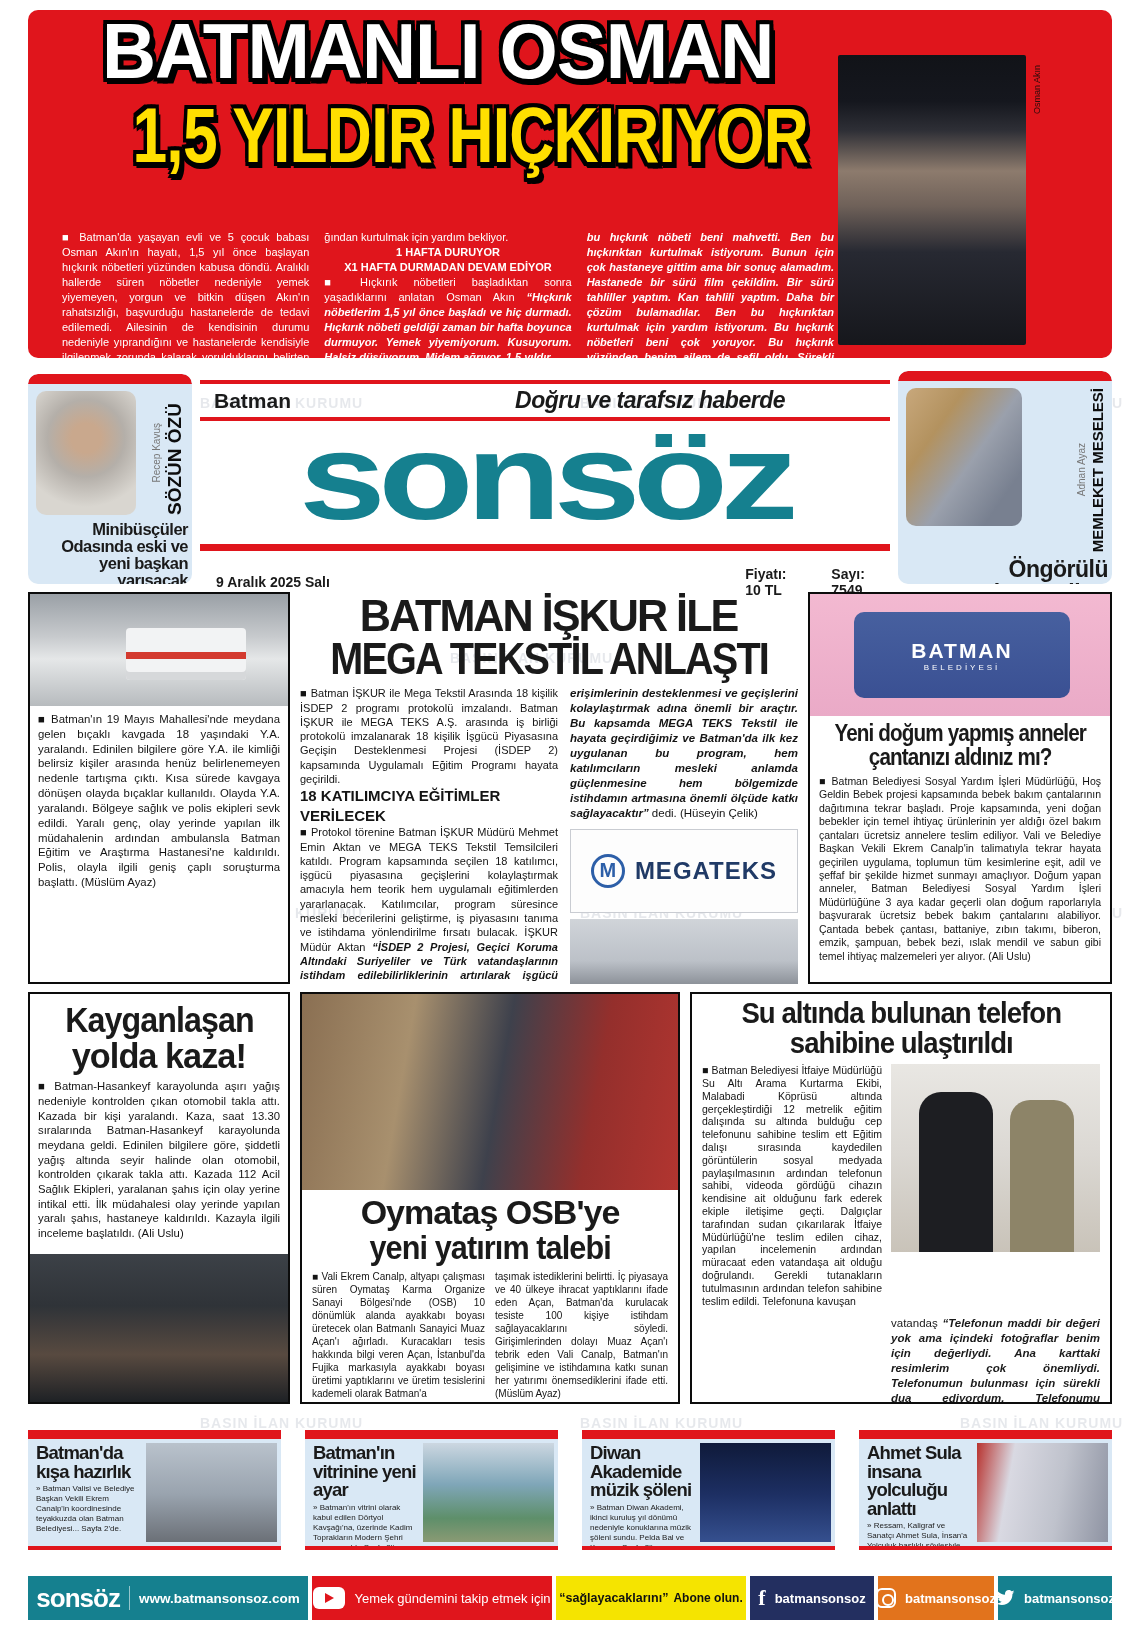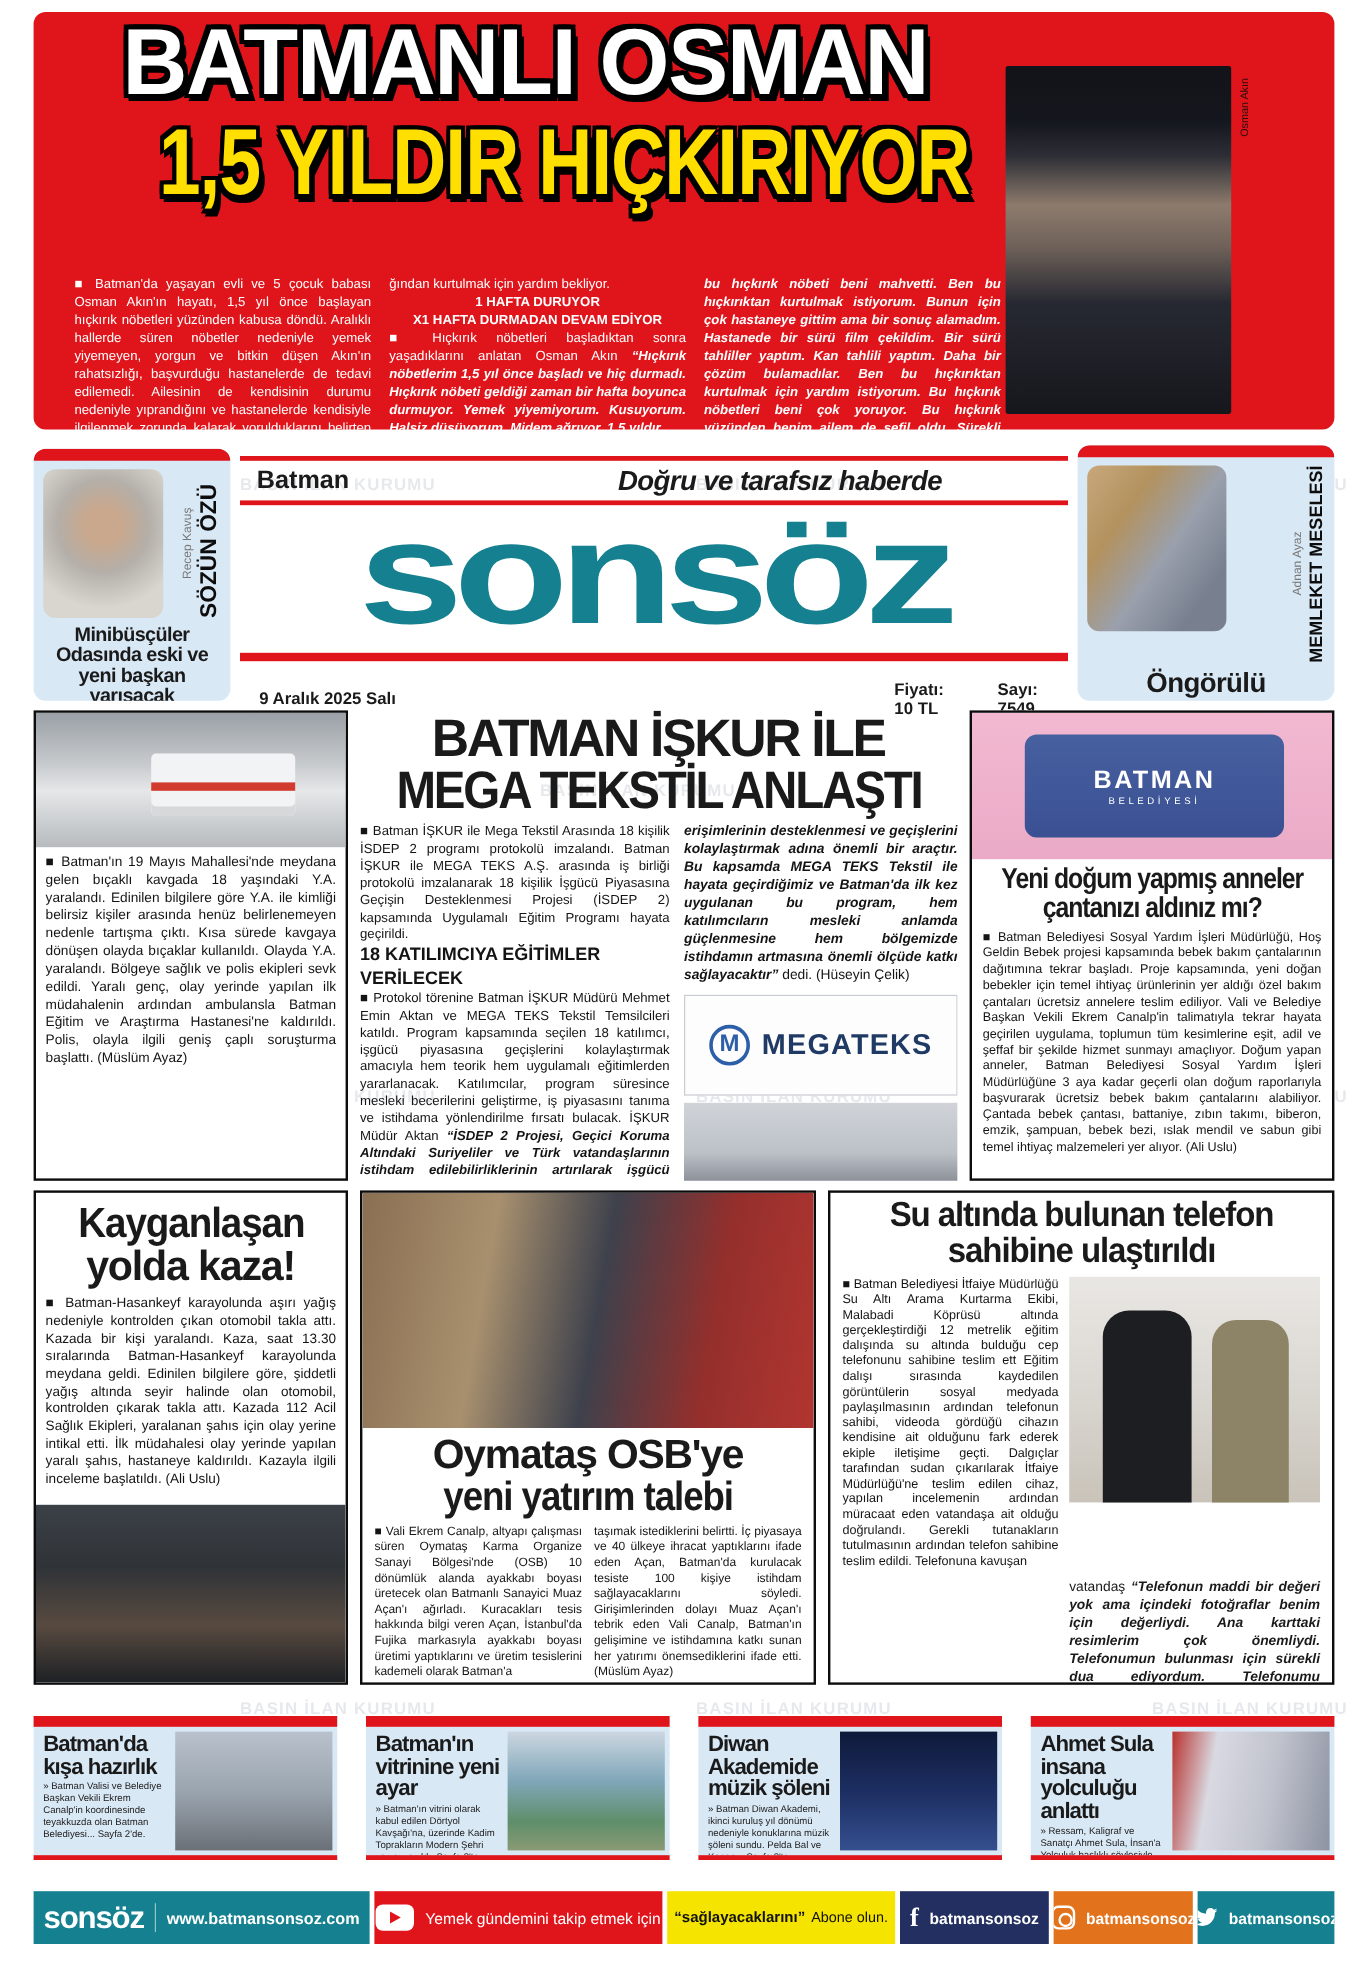--- a/index.html
+++ b/index.html
@@ -34,21 +34,21 @@
   .col-box { background:#d9e8f5; border-radius:10px; position:relative; overflow:hidden; }
   .col-redbar { height:10px; background:#e0151c; border-radius:10px 10px 0 0; }
   .colbox-top { display:flex; padding:7px 4px 0 8px; }
   .col-photo { border-radius:10px; }
   .ph-recep { width:100px; height:124px; background:radial-gradient(circle at 50% 38%,#c9a88d 16%,#b4afa9 42%,#d9d6d0 75%); }
   .ph-adnan { width:116px; height:138px; background:linear-gradient(125deg,#c8a87c 0%,#b3925f 28%,#9aa0ac 55%,#788090 82%); }
   .col-vert { flex:1; display:flex; justify-content:flex-end; gap:2px; padding-right:2px; }
   .vert { writing-mode:vertical-rl; transform:rotate(180deg); }
   .col-author { font-size:10px; color:#777; align-self:center; }
   .col-title { font-weight:900; color:#0d0d0d; letter-spacing:0; }
-  .col-head { font-weight:900; text-align:center; line-height:1.04; padding:6px 4px 3px; letter-spacing:-.5px; }
+  .col-head { font-weight:900; text-align:right; line-height:1.04; padding:6px 4px 3px; letter-spacing:-.5px; }
   .box-sozun { width:164px; height:210px; margin-top:6px; }
   .box-sozun .col-title { font-size:19px; }
   .box-sozun .col-head { font-size:16.5px; }
   .box-memleket { width:214px; height:213px; margin-top:3px; }
   .box-memleket .col-title { font-size:15px; }
   .box-memleket .col-head { font-size:23px; }
 
   .mast-center { flex:1; margin:0 8px; padding-top:12px; }
   .mast-line { height:4px; background:#e0151c; }
   .mast-toprow { display:flex; align-items:center; height:33px; }
@@ -144,21 +144,21 @@
   .f-teal { background:#15808f; }
   .f-red { background:#e0151c; }
   .f-yellow { background:#f5e400; color:#111; }
   .f-navy { background:#232f60; }
   .f-orange { background:#e2731c; }
   .f-logo { font-size:26px; font-weight:bold; letter-spacing:-1px; }
   .f-div { width:1px; height:24px; background:rgba(255,255,255,.55); }
   .f-url { font-size:13.5px; font-weight:bold; }
   .f-text { font-size:13px; font-weight:bold; }
   .f-chan { font-size:12.5px; font-weight:900; }
-  .f-sub { font-size:12px; font-weight:normal; margin-left:-4px; }
+  .f-sub { font-size:12px; font-weight:bold; margin-left:-4px; }
   .yt-icon { width:32px; height:22px; background:#fff; border-radius:6px; position:relative; flex:none; }
   .yt-icon::after { content:""; position:absolute; left:12px; top:6px; border-left:9px solid #e0151c; border-top:5px solid transparent; border-bottom:5px solid transparent; }
   .fb-icon { font-family:"Liberation Serif", serif; font-weight:bold; font-size:22px; line-height:1; }
   .ig-icon { width:20px; height:20px; border:2px solid #fff; border-radius:6px; position:relative; flex:none; }
   .ig-icon::after { content:""; position:absolute; left:4px; top:4px; width:8px; height:8px; border:2px solid #fff; border-radius:50%; }
   .tw-icon { width:20px; height:16px; flex:none; }
 </style>
 </head>
 <body>
 

